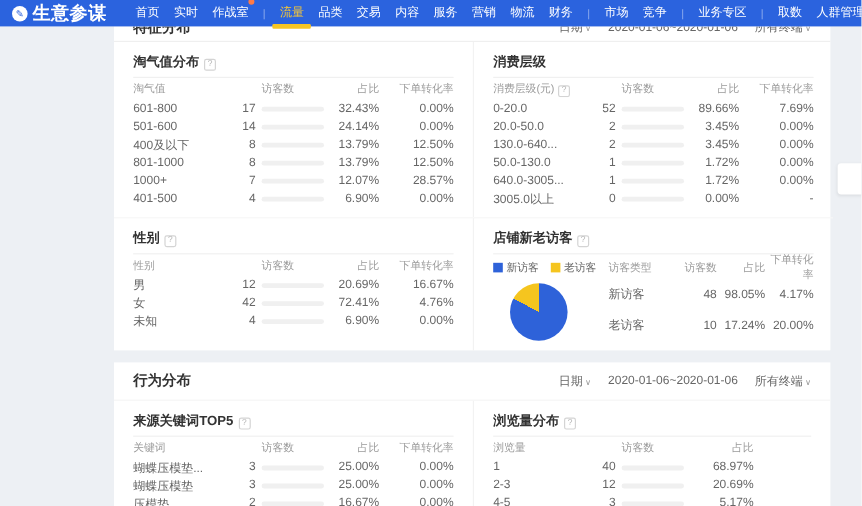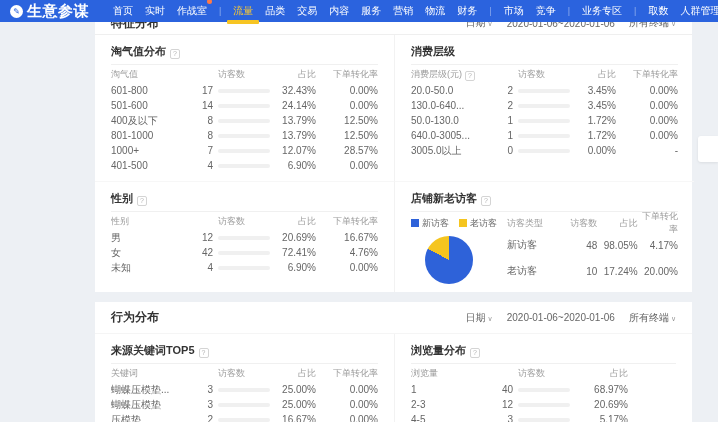--- a/index.html
+++ b/index.html
@@ -204,20 +204,29 @@
           </div>
           <div class="sub-divider"></div>
           <div class="t-row t-head">
             <span class="c0" style="display: flex; align-items: flex-end; gap: 3px;">消费层级(元)<span class="help-icon">?</span></span>
             <span class="c1">
               <span class="num"></span>
               <span>访客数</span>
             </span>
             <span class="c2">占比</span>
             <span class="c3">下单转化率</span>
+          </div>
+          <div class="t-row">
+            <span class="c0">0-20.0</span>
+            <span class="c1">
+              <span class="num">52</span>
+              <span class="track"><span class="fill" style="width: 100%; background: rgb(46, 98, 217);"></span></span>
+            </span>
+            <span class="c2">89.66%</span>
+            <span class="c3">7.69%</span>
           </div>
           <div class="t-row">
             <span class="c0">20.0-50.0</span>
             <span class="c1">
               <span class="num">2</span>
               <span class="track"><span class="fill" style="width: 3.84615%; background: rgb(46, 98, 217);"></span></span>
             </span>
             <span class="c2">3.45%</span>
             <span class="c3">0.00%</span>
           </div>

